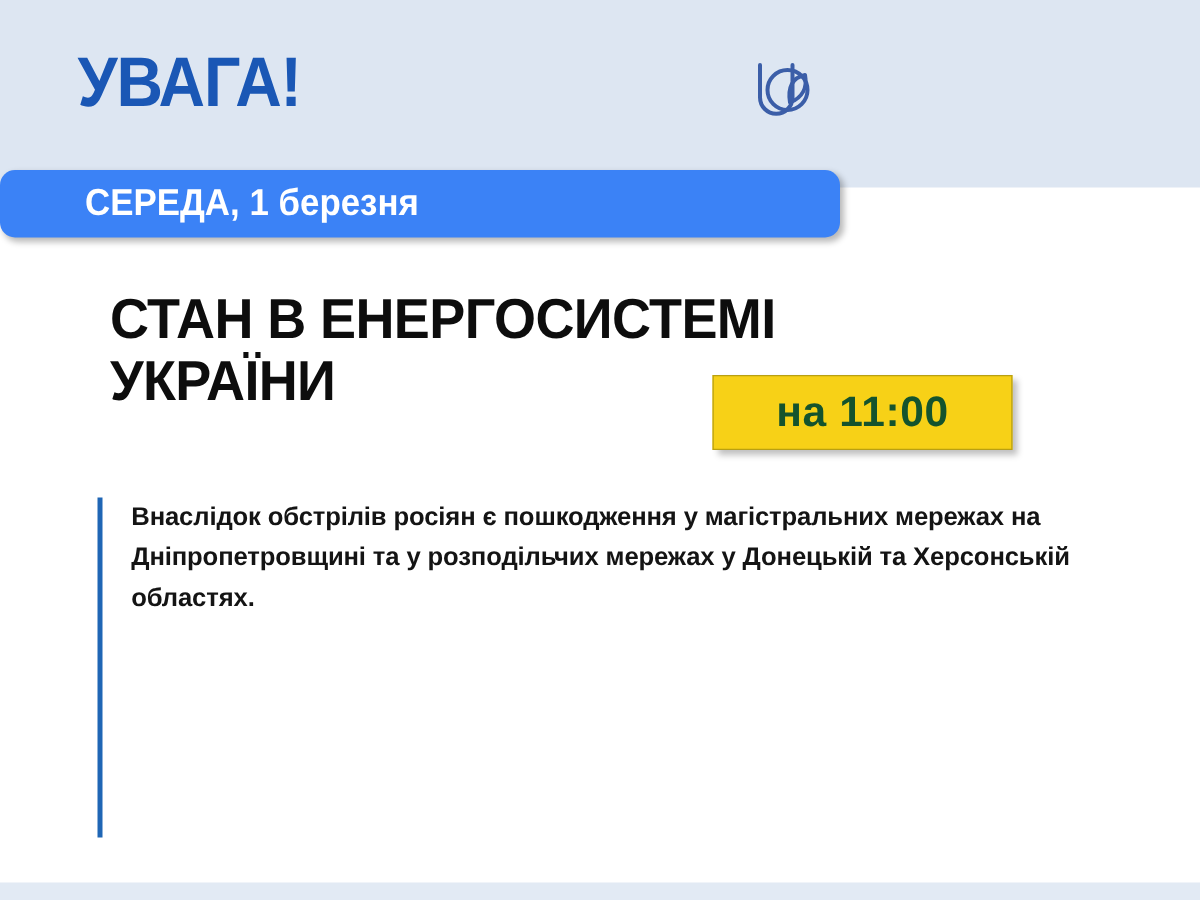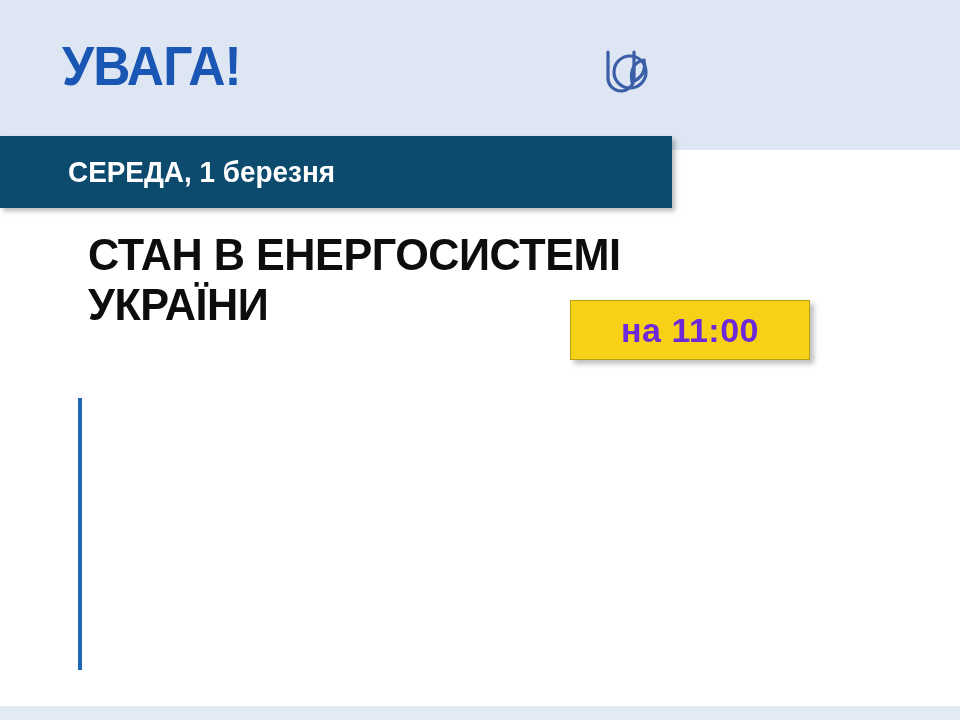--- a/index.html
+++ b/index.html
@@ -71,23 +71,24 @@
     letter-spacing: 2.6px;
     white-space: nowrap;
   }
 
   
   .date-banner {
     position: absolute;
     left: 0;
     top: 136px;
     width: 672px;
-    height: 72px;
-    background: #0c4a6e;
+    height: 54px;
+    background: #3b82f6;
     box-shadow: 3px 3px 5px rgba(0, 0, 0, 0.28);
+    border-radius: 12px;
   }
   .date-banner-text {
     position: absolute;
     left: 68px;
     top: 50%;
     transform: translateY(-50%) scaleX(0.93);
     transform-origin: left center;
     font-size: 30px;
     font-weight: bold;
     color: #ffffff;
@@ -119,21 +120,21 @@
     background: #f7d117;
     border: 1px solid #b9a012;
     box-shadow: 4px 4px 5px rgba(0, 0, 0, 0.25);
     display: flex;
     align-items: center;
     justify-content: center;
   }
   .time-badge-text {
     font-size: 34px;
     font-weight: bold;
-    color: #6d28d9;
+    color: #14532d;
     white-space: nowrap;
     letter-spacing: 0.5px;
   }
 
   
   .body-block {
     position: absolute;
     left: 78px;
     top: 398px;
     width: 870px;
@@ -194,16 +195,17 @@
 
 <div class="main-title">СТАН В ЕНЕРГОСИСТЕМІ УКРАЇНИ</div>
 
 <div class="time-badge">
   <span class="time-badge-text">на 11:00</span>
 </div>
 
 <div class="body-block">
   <div class="accent-bar"></div>
   <div class="paragraphs">
+    <p class="paragraph">Внаслідок обстрілів росіян є пошкодження у магістральних мережах на Дніпропетровщині та у розподільчих мережах у Донецькій та Херсонській областях.</p>
   </div>
 </div>
 
 <div class="bottom-strip"></div>
 
 </body></html>

